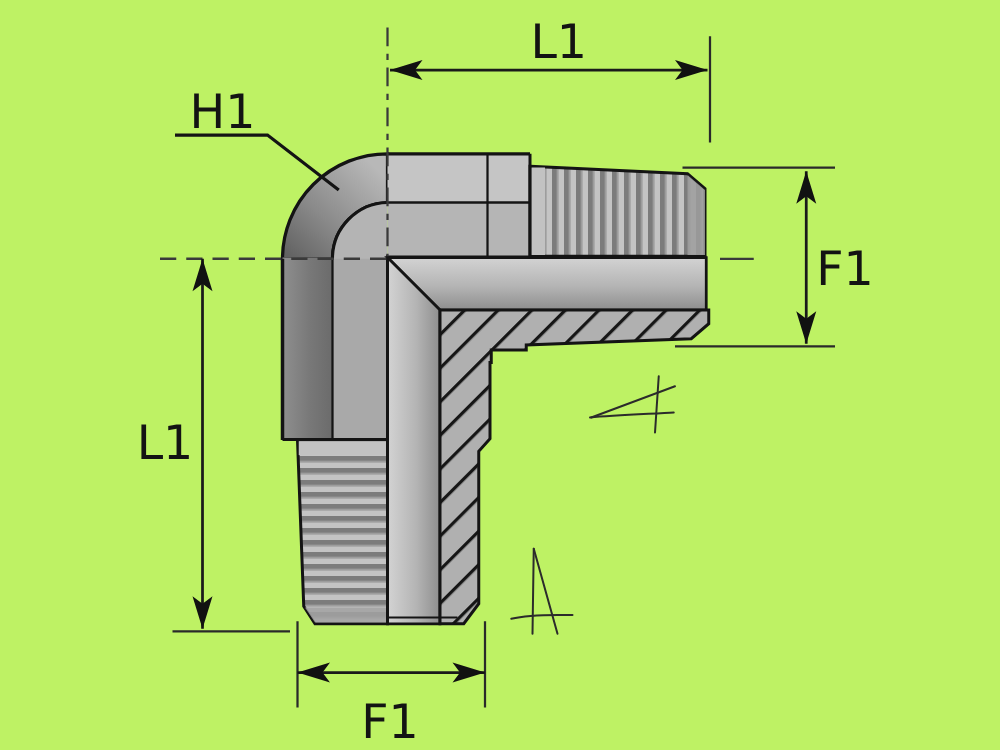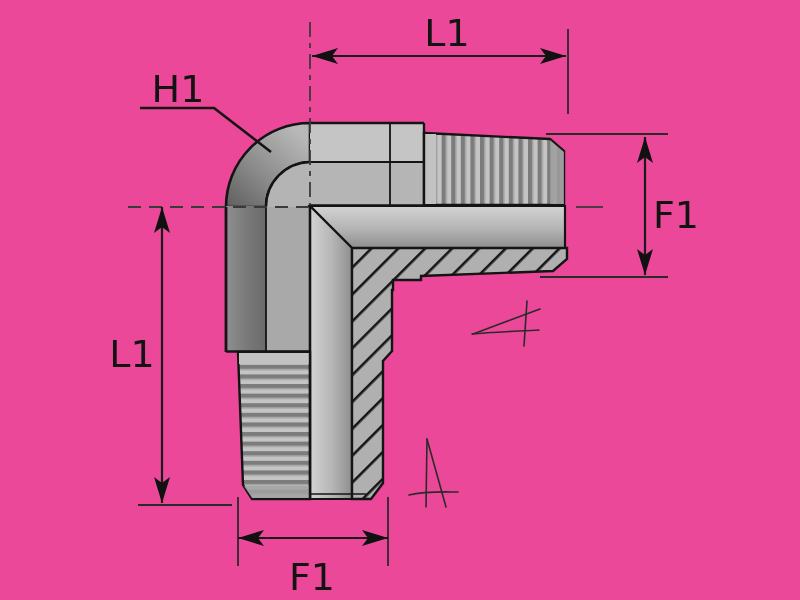--- a/index.html
+++ b/index.html
@@ -8,21 +8,21 @@
     width: 800px;
     height: 600px;
     background: #ffffff;
     overflow: hidden;
     font-family: "DejaVu Sans", "Liberation Sans", sans-serif;
   }
   #stage {
     position: relative;
     width: 800px;
     height: 600px;
-    background: #ec4899;
+    background: #bef264;
   }
   svg { display: block; }
   text.dim-label {
     font-family: "DejaVu Sans", "Liberation Sans", sans-serif;
     font-size: 38px;
     fill: #131313;
   }
 </style>
 </head>
 <body>

